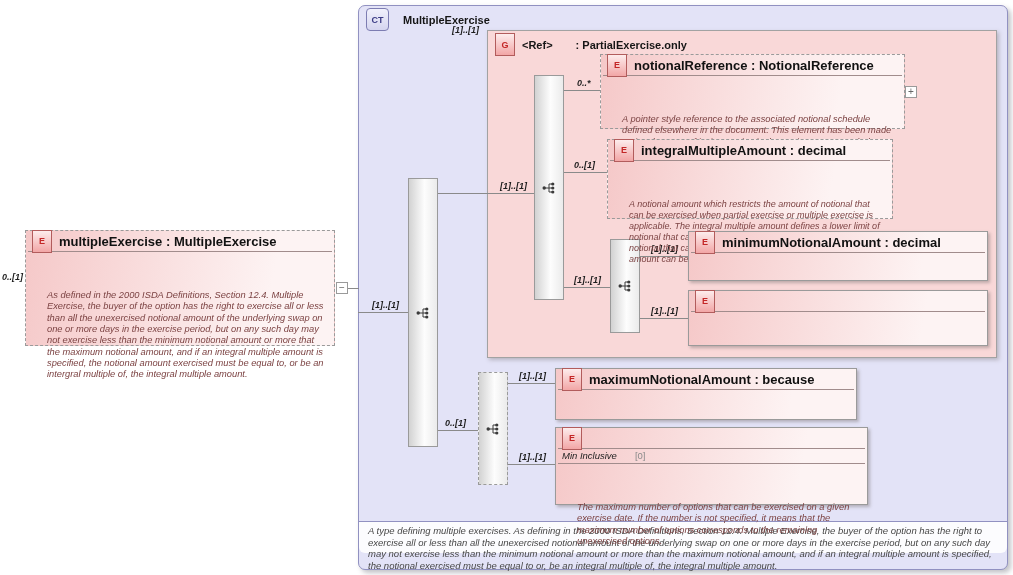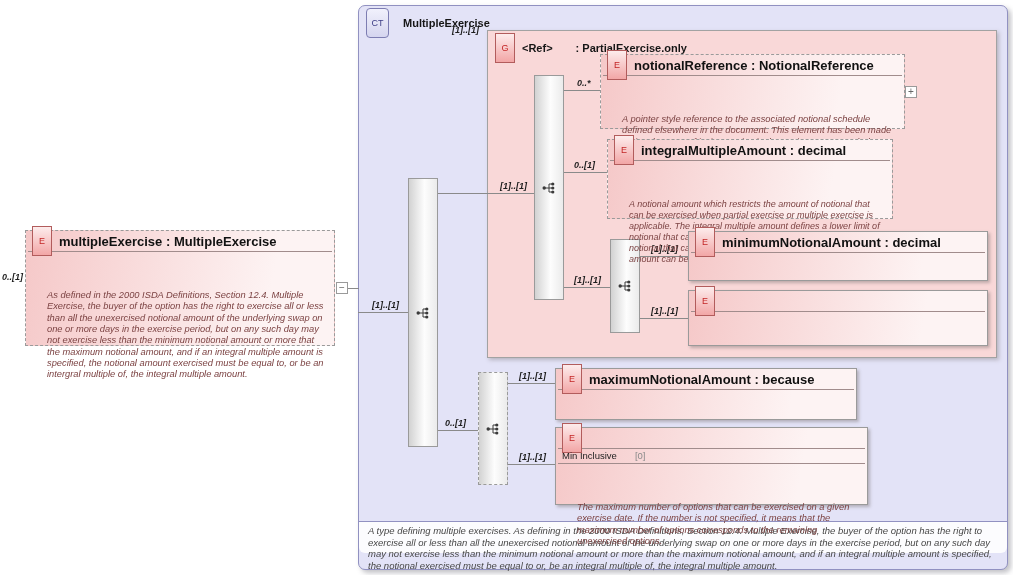--- a/index.html
+++ b/index.html
@@ -25,39 +25,39 @@
     background:#f9d8d8; border:1px solid #a2a2a2;
     box-shadow:2px 2px 4px rgba(120,110,110,0.4);
   }
   .grp-header { position:absolute; left:495px; top:33px; display:flex; align-items:center; gap:7px; }
   .grp-ref { font-size:11px; font-weight:bold; color:#161616; }
   .grp-type { font-size:11px; font-weight:bold; color:#161616; margin-left:16px; }
 
   
   .badge {
     display:inline-flex; align-items:center; justify-content:center; flex:none;
-    width:20px; height:30px; box-sizing:border-box; font-size:9px; font-weight:normal;
+    width:20px; height:23px; box-sizing:border-box; font-size:9px; font-weight:bold;
   }
   .badge-e, .badge-g { border:1px solid #b25c5c; background:linear-gradient(to bottom,#fdecec,#f2a6a6); color:#c32626; }
   .badge-ct { width:23px; border-radius:4px; border:1px solid #7d7db2; background:linear-gradient(to bottom,#f1f1fc,#d5d5ef); color:#3c3c85; }
 
   
   .elem {
     position:absolute; box-sizing:border-box;
     background:linear-gradient(100deg,#f5c8c8,#fdf3f3 78%);
     border:1px solid #9a9a9a;
   }
   .elem.dashed { border-style:dashed; }
   .elem.solid { box-shadow:2px 2px 3px rgba(120,110,110,0.45); }
   .elem-header { display:flex; align-items:center; gap:7px; padding:3px 6px 2px 6px; height:14px; }
   .elem-title { font-size:13px; font-weight:bold; color:#111; white-space:nowrap; }
   .sep { height:0; border-top:1px solid #a18c8c; margin:1px 2px 0 2px; }
   .anno { font-style:italic; font-size:9.3px; line-height:1.22; color:#7c4343; padding:3px 6px 2px 21px;margin-top:35px; }
   .facet { display:flex; gap:18px; align-items:center; font-size:9.5px; padding:1px 6px; }
-  .facet-name { color:#222; }
+  .facet-name { font-style:italic; color:#222; }
   .facet-value { color:#8a8a8a; }
 
   
   .seqbar {
     position:absolute; width:30px; box-sizing:border-box;
     background:linear-gradient(to right,#d2d2d2,#fdfdfd 55%,#ебебеб);
     background:linear-gradient(to right,#d2d2d2,#fdfdfd 55%,#ebebeb);
     border:1px solid #9a9a9a;
     display:flex; align-items:center; justify-content:center;
   }

